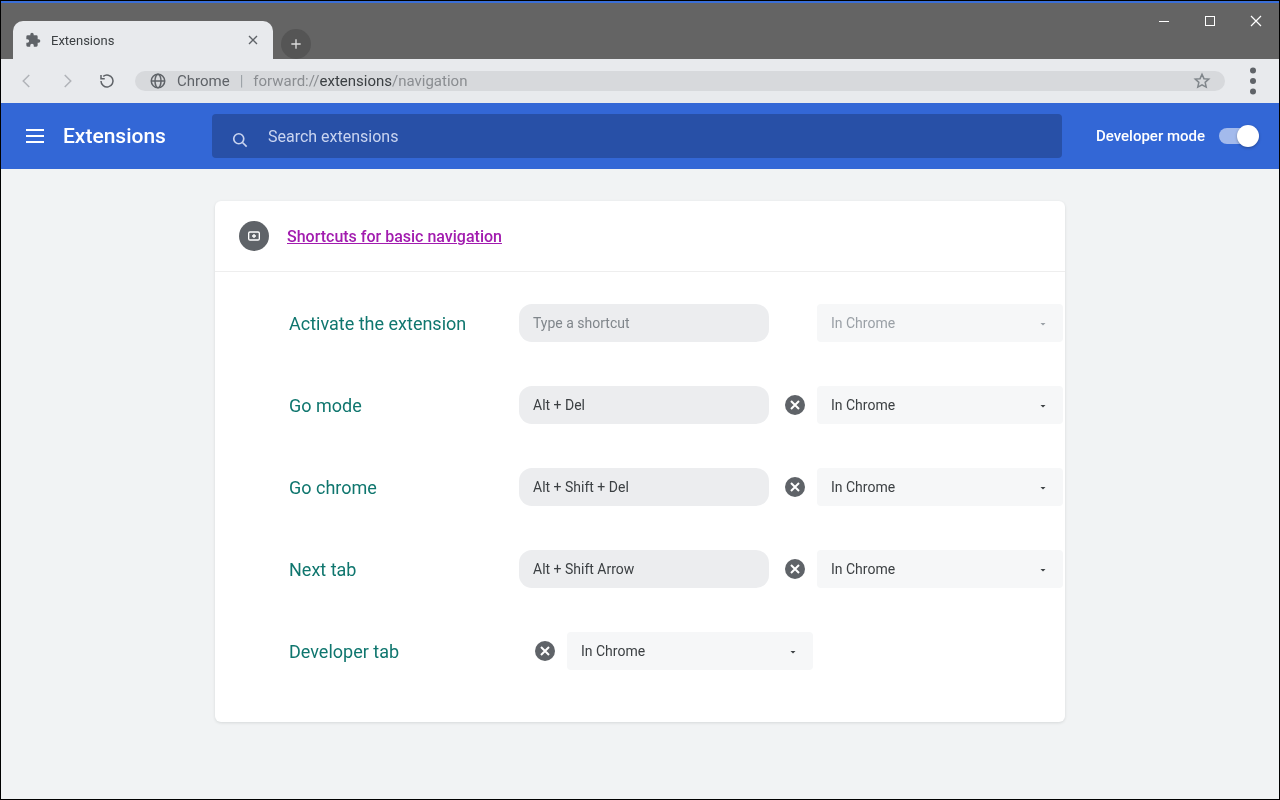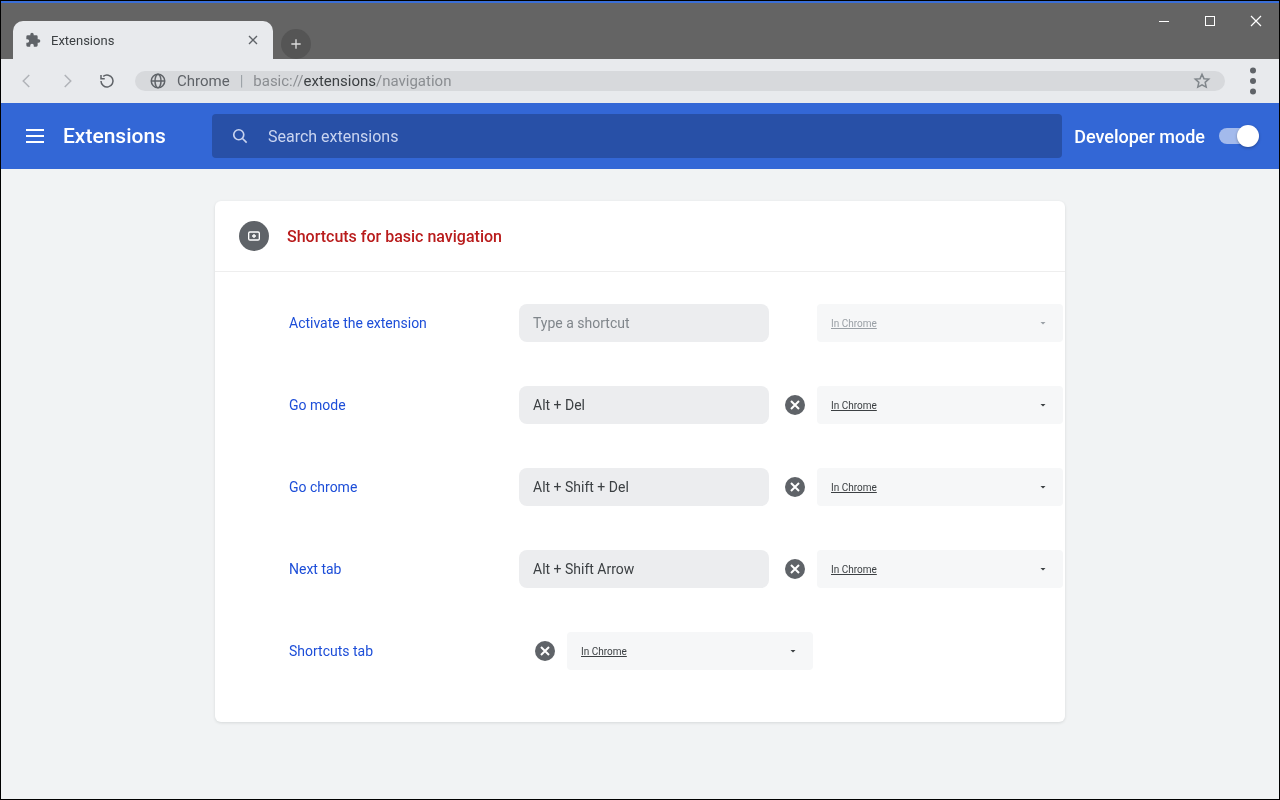--- a/index.html
+++ b/index.html
@@ -29,45 +29,45 @@
   .omnibox .url-sep { margin: 0 10px; color: #9aa0a6; }
   .omnibox .url-dim { color: #8a8d91; }
   .omnibox .url-strong { color: #3c4043; }
   .omnibox .star { margin-left: auto; width: 18px; height: 18px; color: #80868b; }
   .kebab { width: 36px; height: 36px; display: flex; align-items: center; justify-content: center; color: #5f6368; cursor: pointer; }
 
   
   .page-header { height: 66px; background: #3367d6; display: flex; align-items: center; padding: 0 22px; color: #fff; }
   .hamburger { width: 24px; height: 24px; color: #fff; cursor: pointer; margin-right: 16px; }
   .page-title { font-size: 21px; font-weight: 500; }
-  .search-wrap { flex: 0 0 850px; height: 44px; background: #2850a7; border-radius: 4px; margin-left: 46px; display: flex; align-items: center; padding: 16px 18px; }
+  .search-wrap { flex: 0 0 850px; height: 44px; background: #2850a7; border-radius: 4px; margin-left: 46px; display: flex; padding: 16px 18px; }
   .search-wrap .search-ic { width: 20px; height: 20px; color: #c9d4f0; margin-right: 18px; }
   .search-wrap input { flex: 1; background: transparent; border: none; outline: none; color: #fff; font-size: 16px; }
   .search-wrap input::placeholder { color: #c9d4f0; }
   .dev-wrap { margin-left: auto; display: flex; align-items: center; gap: 14px; }
-  .dev-label { font-size: 18px; font-weight: 500; }
+  .dev-label { font-size: 15px; font-weight: 500; }
   .toggle { width: 38px; height: 16px; background: rgba(255,255,255,0.55); border-radius: 10px; position: relative; cursor: pointer; }
   .toggle .knob { position: absolute; right: -2px; top: -3px; width: 22px; height: 22px; background: #fff; border-radius: 50%; box-shadow: 0 1px 3px rgba(0,0,0,0.3); }
 
   
   .content { background: #f1f3f4; height: calc(800px - 58px - 44px - 66px - 2px); padding: 32px 0; }
   .card { width: 850px; margin: 0 auto; background: #fff; border-radius: 6px; box-shadow: 0 1px 3px rgba(60,64,67,0.15); }
   .card-head { display: flex; align-items: center; padding: 20px 24px; border-bottom: 1px solid #eee; }
   .card-head .app-ic { width: 30px; height: 30px; border-radius: 50%; background: #5f6368; display: flex; align-items: center; justify-content: center; margin-right: 18px; color: #fff; }
   .card-head .app-ic svg { width: 16px; height: 16px; }
-  .card-title { font-size: 16px; font-weight: 500; color: #b91c1c; }
+  .card-title { font-size: 16px; font-weight: 500; color: #a21caf; text-decoration: underline; }
   .rows { padding: 10px 0 30px; }
   .row { display: flex; align-items: center; padding: 22px 0 22px 74px; }
-  .row-label { width: 230px; font-size: 14px; color: #1d4ed8; }
-  .shortcut-box { width: 250px; height: 38px; background: #ecedef; border-radius: 8px; display: flex; align-items: center; padding: 0 14px; font-size: 14px; color: #3c4043; }
+  .row-label { width: 230px; font-size: 18px; color: #0f766e; }
+  .shortcut-box { width: 250px; height: 38px; background: #ecedef; border-radius: 13px; display: flex; align-items: center; padding: 0 14px; font-size: 14px; color: #3c4043; }
   .shortcut-box.placeholder { color: #80868b; }
   .clear-btn { width: 24px; height: 24px; margin-left: 14px; color: #5f6368; cursor: pointer; }
   .clear-btn svg { width: 24px; height: 24px; }
   .clear-spacer { width: 38px; }
-  .scope-dd { width: 246px; height: 38px; margin-left: 10px; background: #f6f7f8; border-radius: 4px; display: flex; align-items: center; padding: 0 14px; font-size: 10px; color: #3c4043; cursor: pointer; text-decoration: underline; }
+  .scope-dd { width: 246px; height: 38px; margin-left: 10px; background: #f6f7f8; border-radius: 4px; display: flex; align-items: center; padding: 0 14px; font-size: 14px; color: #3c4043; cursor: pointer; }
   .scope-dd.disabled { color: #9aa0a6; }
   .scope-dd .chev { margin-left: auto; width: 12px; height: 12px; }
 </style>
 </head>
 <body>
 
 <div class="titlebar">
   <div class="tab-strip">
     <div class="tab">
       <span class="ext-icon">
@@ -126,21 +126,21 @@
   <div class="omnibox">
     <span class="globe">
       <svg viewBox="0 0 24 24" fill="currentColor">
           <circle cx="12" cy="12" r="9" fill="none" stroke="currentColor" stroke-width="2"></circle>
           <ellipse cx="12" cy="12" rx="4" ry="9" fill="none" stroke="currentColor" stroke-width="2"></ellipse>
           <path d="M3 12h18" stroke="currentColor" stroke-width="2"></path>
         </svg>
     </span>
     <span class="url-chrome">Chrome</span>
     <span class="url-sep">|</span>
-    <span class="url-dim">basic://</span>
+    <span class="url-dim">forward://</span>
       <span class="url-strong">extensions</span>
       <span class="url-dim">/navigation</span>
     <span class="star">
       <svg viewBox="0 0 24 24" fill="none" stroke="currentColor" stroke-width="2">
           <path d="M12 3l2.6 5.9 6.4.6-4.8 4.3 1.4 6.3L12 17l-5.6 3.1 1.4-6.3L3 9.5l6.4-.6z"></path>
         </svg>
     </span>
   </div>
   <div class="kebab">
     <svg viewBox="0 0 24 24" fill="currentColor">
@@ -234,21 +234,21 @@
               <path d="M8 8l8 8M16 8l-8 8" stroke="#fff" stroke-width="2"></path>
             </svg></span>
           <div class="scope-dd">
             <span>In Chrome</span>
             <span class="chev"><svg viewBox="0 0 24 24" fill="currentColor">
                 <path d="M7 10l5 5 5-5z"></path>
               </svg></span>
           </div>
         </div>
         <div class="row">
-          <div class="row-label">Shortcuts tab</div>
+          <div class="row-label">Developer tab</div>
           <span class="clear-btn"><svg viewBox="0 0 24 24" fill="currentColor">
               <circle cx="12" cy="12" r="10"></circle>
               <path d="M8 8l8 8M16 8l-8 8" stroke="#fff" stroke-width="2"></path>
             </svg></span>
           <div class="scope-dd">
             <span>In Chrome</span>
             <span class="chev"><svg viewBox="0 0 24 24" fill="currentColor">
                 <path d="M7 10l5 5 5-5z"></path>
               </svg></span>
           </div>

